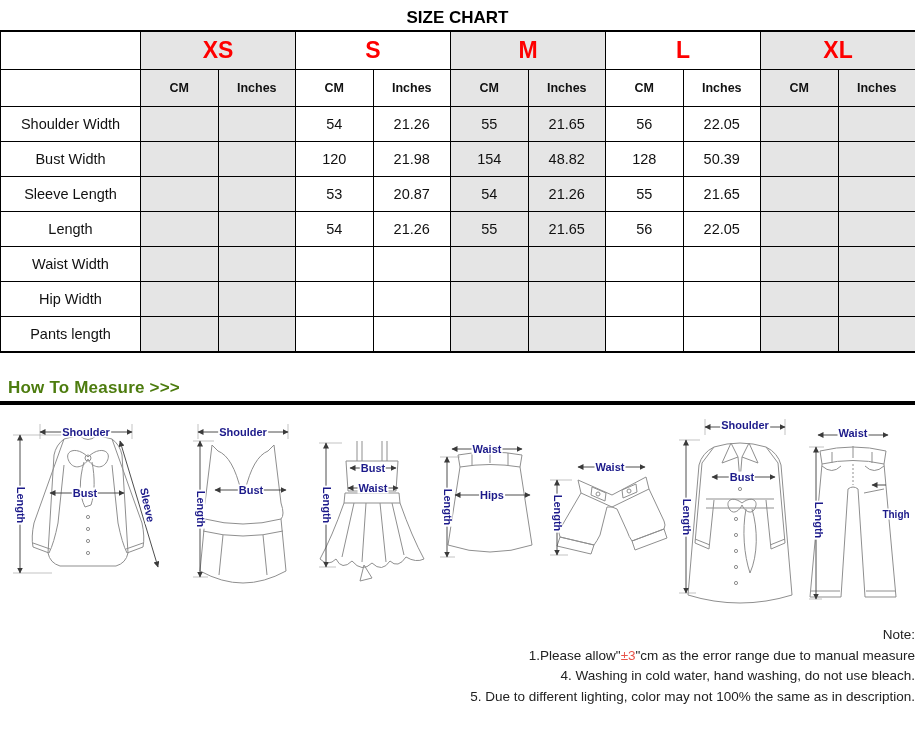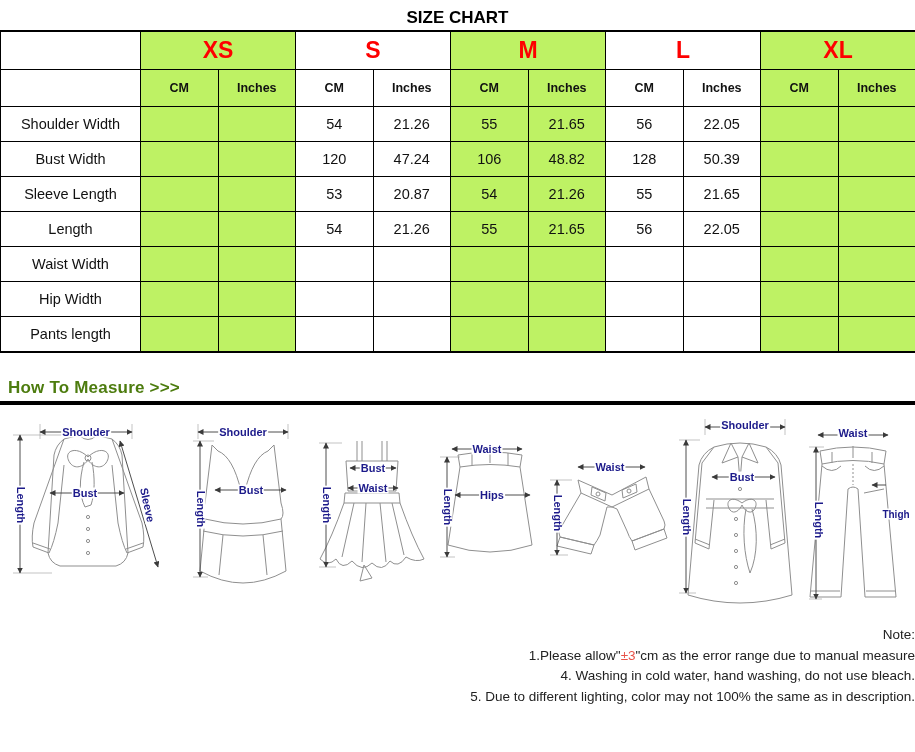--- a/index.html
+++ b/index.html
@@ -4,21 +4,21 @@
 <style>
   html,body{margin:0;padding:0;}
   body{width:915px;height:752px;background:#fff;font-family:"Liberation Sans",sans-serif;position:relative;overflow:hidden;}
   .title{text-align:center;font-size:17px;font-weight:bold;color:#000;padding-top:8px;height:30px;box-sizing:border-box;}
   table.size-table{border-collapse:collapse;table-layout:fixed;width:915px;border-top:2px solid #000;border-bottom:2px solid #000;}
   table.size-table td{border:1px solid #000;text-align:center;vertical-align:middle;padding:0;overflow:hidden;color:#111;}
   tr.sizes-row td{height:37px;font-size:23px;font-weight:bold;color:#fe0000;}
   tr.units-row td{height:36px;font-size:12.5px;font-weight:bold;}
   tr.body-row td{height:34px;font-size:14.5px;}
   td.rlabel{font-size:12.5px;font-weight:normal;}
-  td.shaded{background:#bef264;}
+  td.shaded{background:#e5e5e5;}
   .measure-head{margin:25px 0 0 8px;font-size:17px;font-weight:bold;color:#4d7c0f;letter-spacing:0.2px;}
   .rule{height:4px;background:#000;margin-top:3px;width:915px;}
   .figures{position:relative;width:829px;height:215px;}
   .figures svg{position:absolute;left:0;top:0;}
   .mlabel{position:absolute;transform:translate(-50%,-50%);background:#fff;color:#1c1a8a;font-weight:bold;font-size:11px;line-height:11px;padding:0 1px;white-space:nowrap;}
   .notes{padding:5px 0 0 6px;font-size:13.5px;line-height:20.6px;color:#222;text-align:right;}
   .red{color:#e8544a;}
   .g{stroke:#8f8f8f;fill:none;stroke-width:1;}
   .dim{stroke:#3a3a3a;fill:none;stroke-width:0.9;}
   .tick{stroke:#9a9a9a;fill:none;stroke-width:0.6;}
@@ -77,22 +77,22 @@
         <td>56</td>
         <td>22.05</td>
         <td class="shaded"></td>
         <td class="shaded"></td>
       </tr>
       <tr class="body-row">
         <td class="rlabel">Bust Width</td>
         <td class="shaded"></td>
         <td class="shaded"></td>
         <td>120</td>
-        <td>47.24</td>
-        <td class="shaded">106</td>
+        <td>21.98</td>
+        <td class="shaded">154</td>
         <td class="shaded">48.82</td>
         <td>128</td>
         <td>50.39</td>
         <td class="shaded"></td>
         <td class="shaded"></td>
       </tr>
       <tr class="body-row">
         <td class="rlabel">Sleeve Length</td>
         <td class="shaded"></td>
         <td class="shaded"></td>

